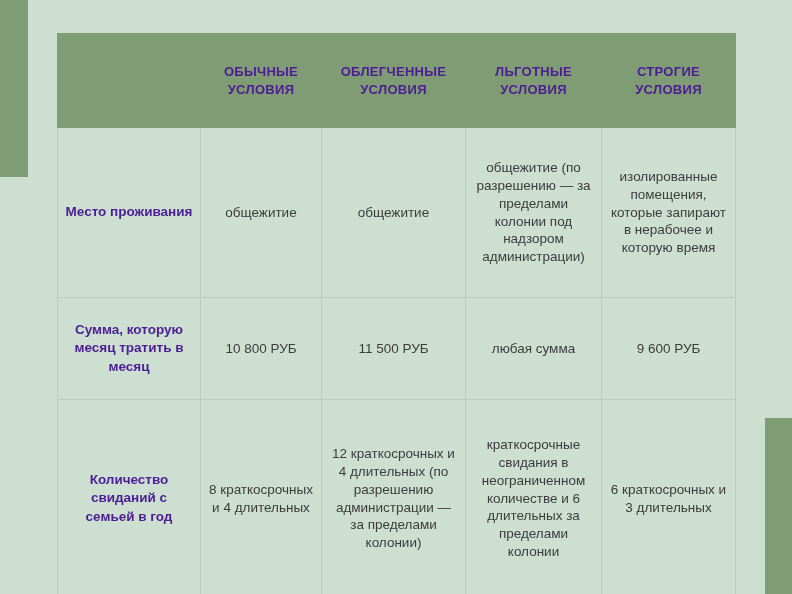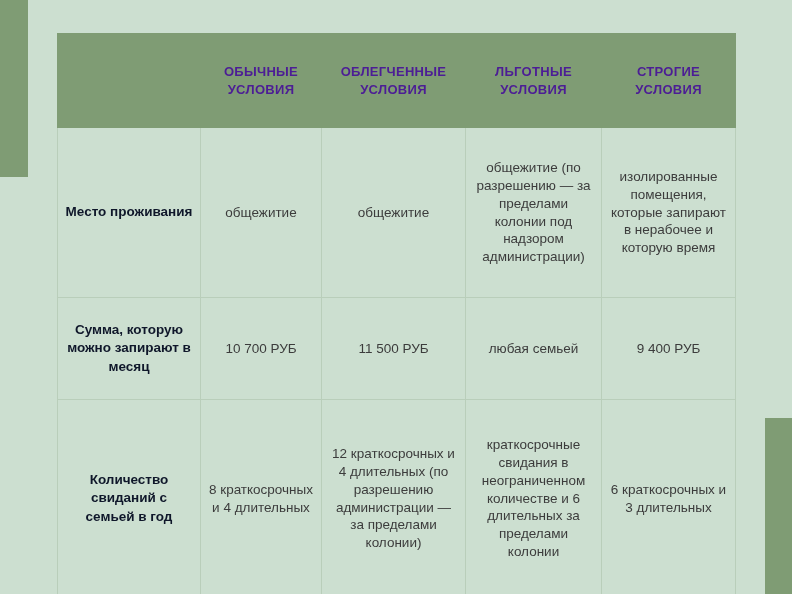--- a/index.html
+++ b/index.html
@@ -61,21 +61,21 @@
   }
   #comparison-table thead th.corner {
     background: #7f9c74;
   }
 
   
   #comparison-table tbody td.row-label {
     font-weight: bold;
     font-size: 13.5px;
     line-height: 1.35;
-    color: #0f172a;
+    color: #4c1d95;
   }
 
   
   col.c0 { width: 143px; }
   col.c1 { width: 121px; }
   col.c2 { width: 144px; }
   col.c3 { width: 136px; }
   col.c4 { width: 134px; }
 
   
@@ -108,25 +108,25 @@
   </thead>
   <tbody>
     <tr id="row-residence">
       <td class="row-label">Место проживания</td>
       <td>общежитие</td>
       <td>общежитие</td>
       <td>общежитие (по разрешению — за пределами колонии под надзором администрации)</td>
       <td>изолированные помещения, которые запирают в нерабочее и которую время</td>
     </tr>
     <tr id="row-allowance">
-      <td class="row-label">Сумма, которую можно запирают в месяц</td>
-      <td>10 700 РУБ</td>
+      <td class="row-label">Сумма, которую месяц тратить в месяц</td>
+      <td>10 800 РУБ</td>
       <td>11 500 РУБ</td>
-      <td>любая семьей</td>
-      <td>9 400 РУБ</td>
+      <td>любая сумма</td>
+      <td>9 600 РУБ</td>
     </tr>
     <tr id="row-visits">
       <td class="row-label">Количество свиданий с семьей в год</td>
       <td>8 краткосрочных и 4 длительных</td>
       <td>12 краткосрочных и 4 длительных (по разрешению администрации — за пределами колонии)</td>
       <td>краткосрочные свидания в неограниченном количестве и 6 длительных за пределами колонии</td>
       <td>6 краткосрочных и 3 длительных</td>
     </tr>
   </tbody>
 </table>

